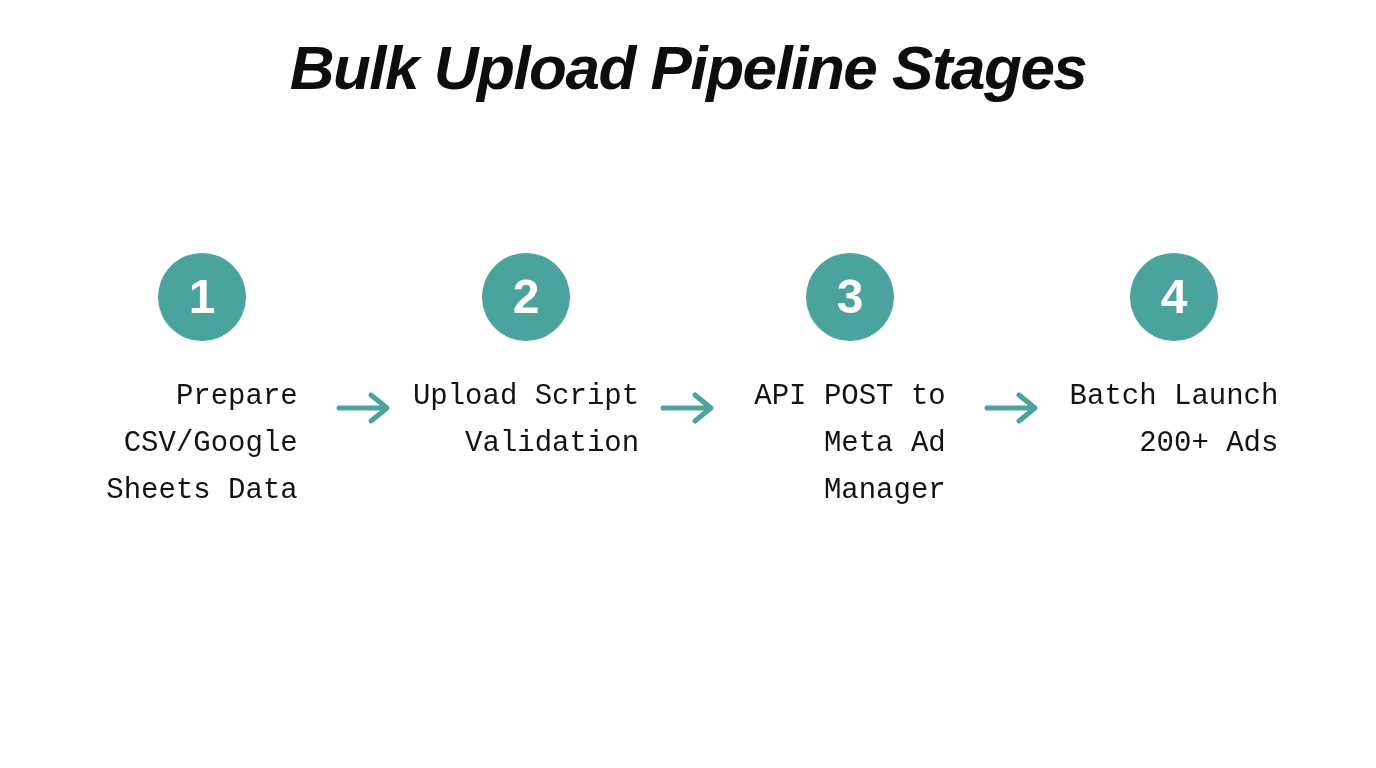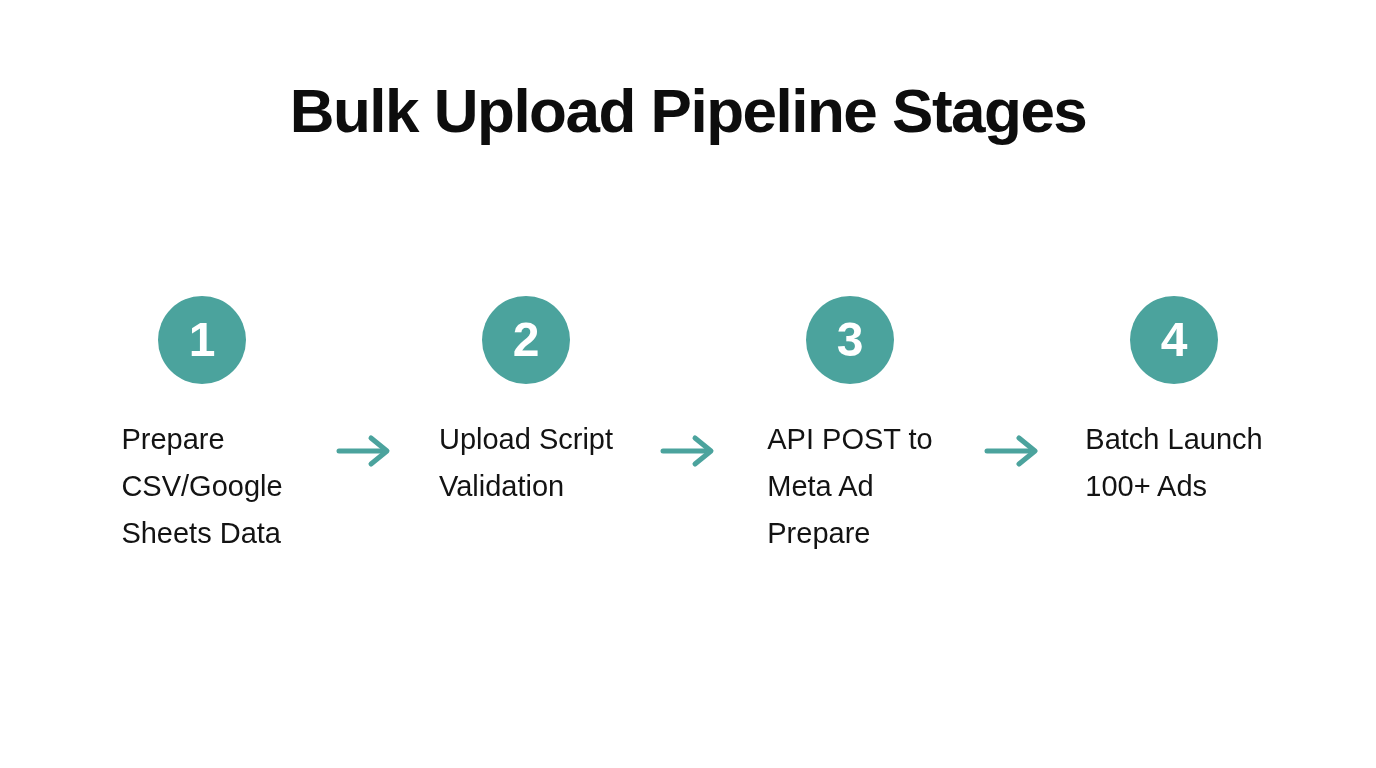--- a/index.html
+++ b/index.html
@@ -11,27 +11,28 @@
   }
   * { margin: 0; padding: 0; box-sizing: border-box; }
   html, body {
     width: 1376px;
     height: 768px;
     background: var(--c-background);
     font-family: "Liberation Sans", "DejaVu Sans", sans-serif;
     overflow: hidden;
   }
   .page-title {
-    margin-top: 80px;
+    margin-top: 37px;
     text-align: center;
     font-size: 62px;
     line-height: 1.0;
     font-weight: 800;
     letter-spacing: -1.5px;
     color: var(--c-title-text);
+    font-style: italic;
   }
   .pipeline-row {
     margin-top: 154px;
     display: flex;
     justify-content: center;
     align-items: flex-start;
   }
   .stage {
     width: 240px;
     display: flex;
@@ -50,23 +51,24 @@
   .stage-number {
     color: var(--c-number-text);
     font-size: 48px;
     font-weight: 700;
     line-height: 1;
   }
   .stage-label {
     margin-top: 32px;
     font-size: 29px;
     line-height: 47px;
-    text-align: left;
+    text-align: right;
     white-space: pre-line;
     color: var(--c-label-text);
+    font-family: Liberation Mono, monospace;
   }
   .arrow-cell {
     width: 84px;
     display: flex;
     justify-content: center;
   }
   .arrow-cell svg {
     margin-top: 135px;
     display: block;
   }
@@ -117,32 +119,32 @@
         <polyline class="arrow-stroke" points="36,7 52,20 36,33"></polyline>
       </svg>
     </div>
 
     <div class="stage">
       <div class="stage-circle">
         <span class="stage-number">3</span>
       </div>
       <div class="stage-label">API POST to
 Meta Ad
-Prepare</div>
+Manager</div>
     </div>
 
     <div class="arrow-cell">
       <svg width="58" height="40" viewBox="0 0 58 40" aria-hidden="true">
         <line class="arrow-stroke" x1="4" y1="20" x2="46" y2="20"></line>
         <polyline class="arrow-stroke" points="36,7 52,20 36,33"></polyline>
       </svg>
     </div>
 
     <div class="stage">
       <div class="stage-circle">
         <span class="stage-number">4</span>
       </div>
       <div class="stage-label">Batch Launch
-100+ Ads</div>
+200+ Ads</div>
     </div>
 
   </div>
 </div>
 
 </body></html>

